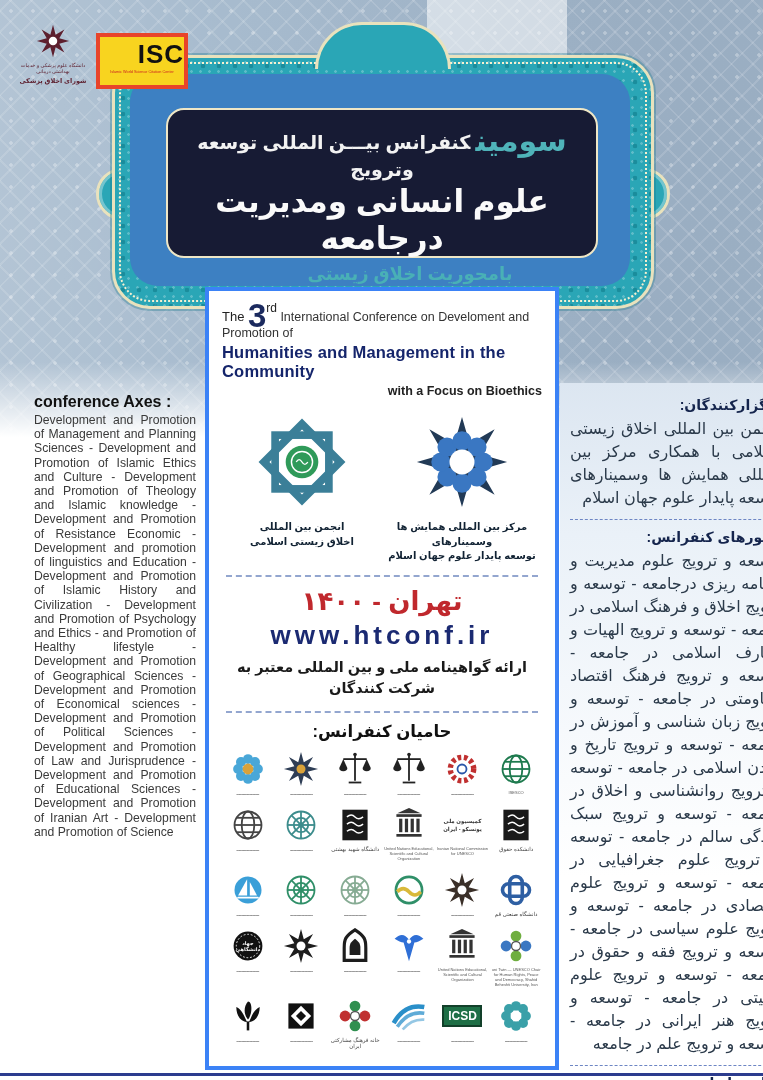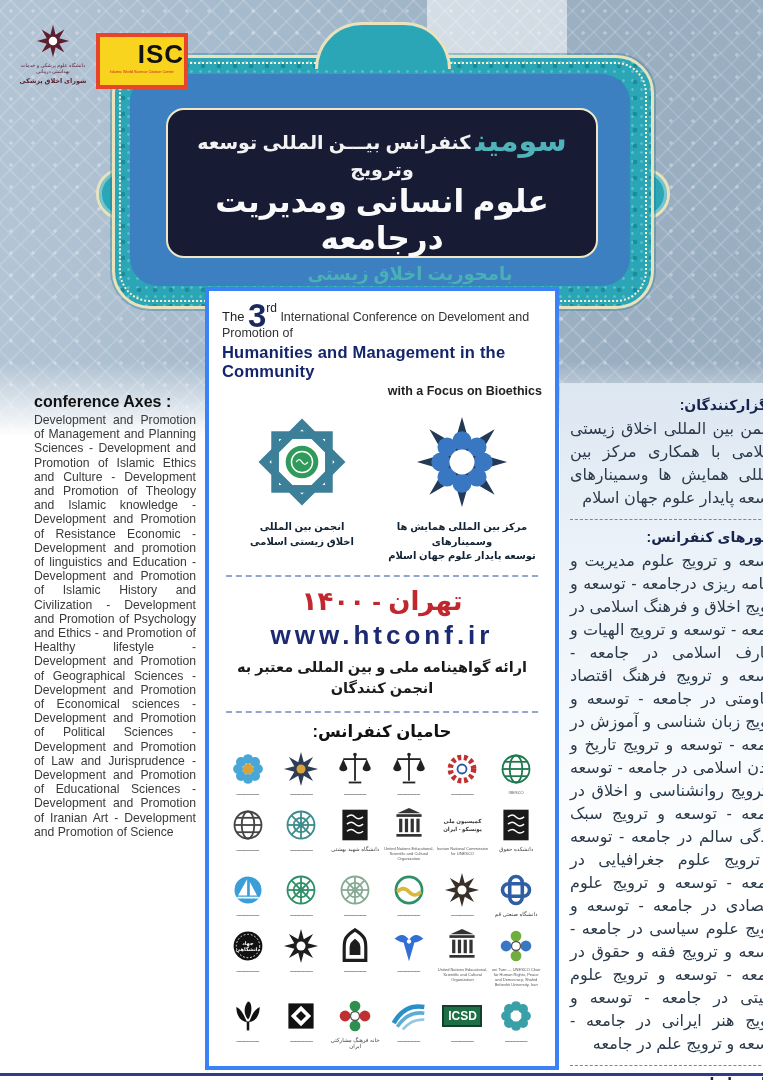--- a/index.html
+++ b/index.html
@@ -313,21 +313,21 @@
           </g>
           <circle cx="50" cy="50" r="13" fill="#fff"></circle>
         </svg>
         <div class="ocap"><span>مرکز بین المللی همایش ها وسمینارهای</span><br><span>توسعه پایدار علوم جهان اسلام</span></div>
       </div>
     </div>
 
     <hr class="dash">
     <div class="city">تهران - ۱۴۰۰</div>
     <div class="site">www.htconf.ir</div>
-    <div class="cert"><span>ارائه گواهینامه ملی و بین المللی معتبر به</span><br><span>انجمن کنندگان</span></div>
+    <div class="cert"><span>ارائه گواهینامه ملی و بین المللی معتبر به</span><br><span>شرکت کنندگان</span></div>
     <hr class="dash">
     <div class="sptitle">حامیان کنفرانس:</div>
     <div class="spgrid">
         <div class="sp">
           <div class="sp-icw">
             <svg class="sp-ico" viewBox="0 0 40 40" style="color:#49a7d8;--a:#d9a23a">
               <use href="#s-flower"></use>
             </svg>
           </div>
           <div class="sp-cap">ــــــــــــــ</div>

